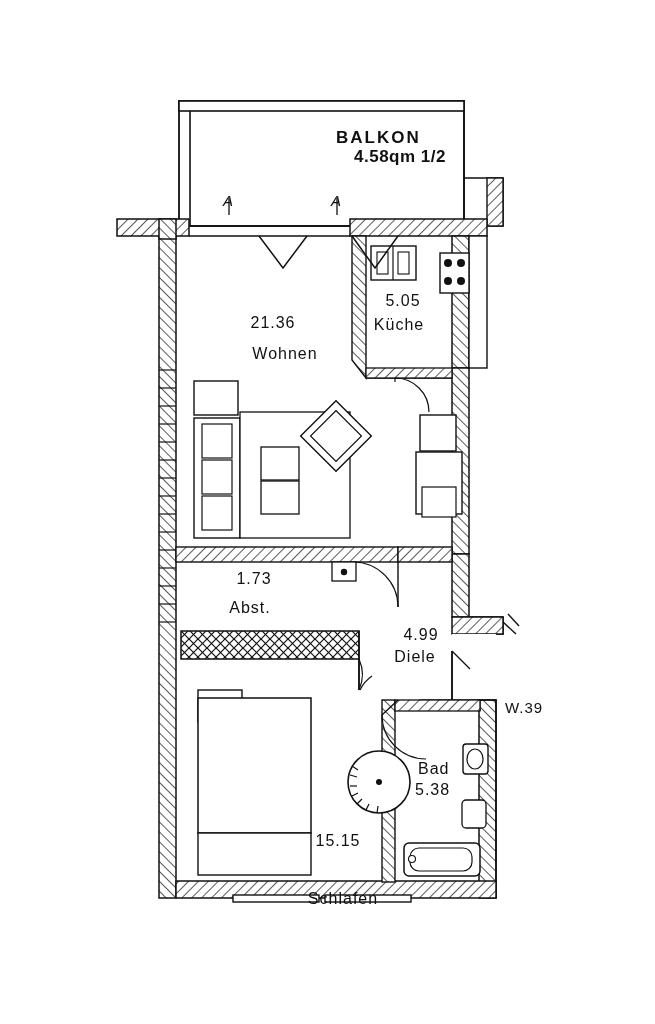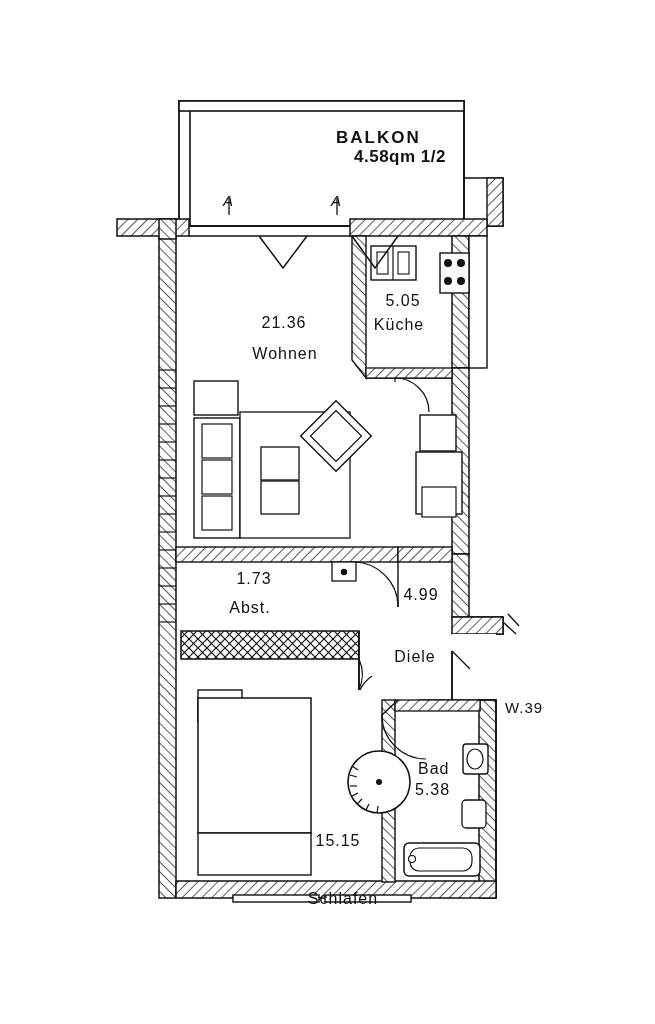--- a/index.html
+++ b/index.html
@@ -237,30 +237,30 @@
         <line x1="337" y1="198" x2="337" y2="215" stroke="#111111" stroke-width="1.3"></line>
       </g>
 
       <line x1="452" y1="651" x2="470" y2="669" stroke="#111111" stroke-width="1.3"></line>
     </g>
   </svg>
 
   <div class="lbl t-balkon-title" style="left:336px; top:128px;">BALKON</div>
   <div class="lbl t-balkon-area" style="left:354px; top:147px;">4.58qm 1/2</div>
 
-  <div class="lbl t-area lbl-center" style="left:284px; top:314px;">21.36</div>
+  <div class="lbl t-area lbl-center" style="left:273px; top:314px;">21.36</div>
   <div class="lbl t-room lbl-center" style="left:285px; top:345px;">Wohnen</div>
 
   <div class="lbl t-area lbl-center" style="left:403px; top:292px;">5.05</div>
   <div class="lbl t-room lbl-center" style="left:399px; top:316px;">Küche</div>
 
   <div class="lbl t-area lbl-center" style="left:254px; top:570px;">1.73</div>
   <div class="lbl t-room lbl-center" style="left:250px; top:599px;">Abst.</div>
 
-  <div class="lbl t-area lbl-center" style="left:421px; top:586px;">4.99</div>
+  <div class="lbl t-area lbl-center" style="left:421px; top:626px;">4.99</div>
   <div class="lbl t-room lbl-center" style="left:415px; top:648px;">Diele</div>
 
   <div class="lbl t-room" style="left:418px; top:760px;">Bad</div>
   <div class="lbl t-area" style="left:415px; top:781px;">5.38</div>
 
   <div class="lbl t-area lbl-center" style="left:338px; top:832px;">15.15</div>
   <div class="lbl t-room lbl-center" style="left:343px; top:866px;margin-top:24px;">Schlafen</div>
 
   <div class="lbl t-small" style="left:505px; top:663px;margin-top:36px;">W.39</div>
 

